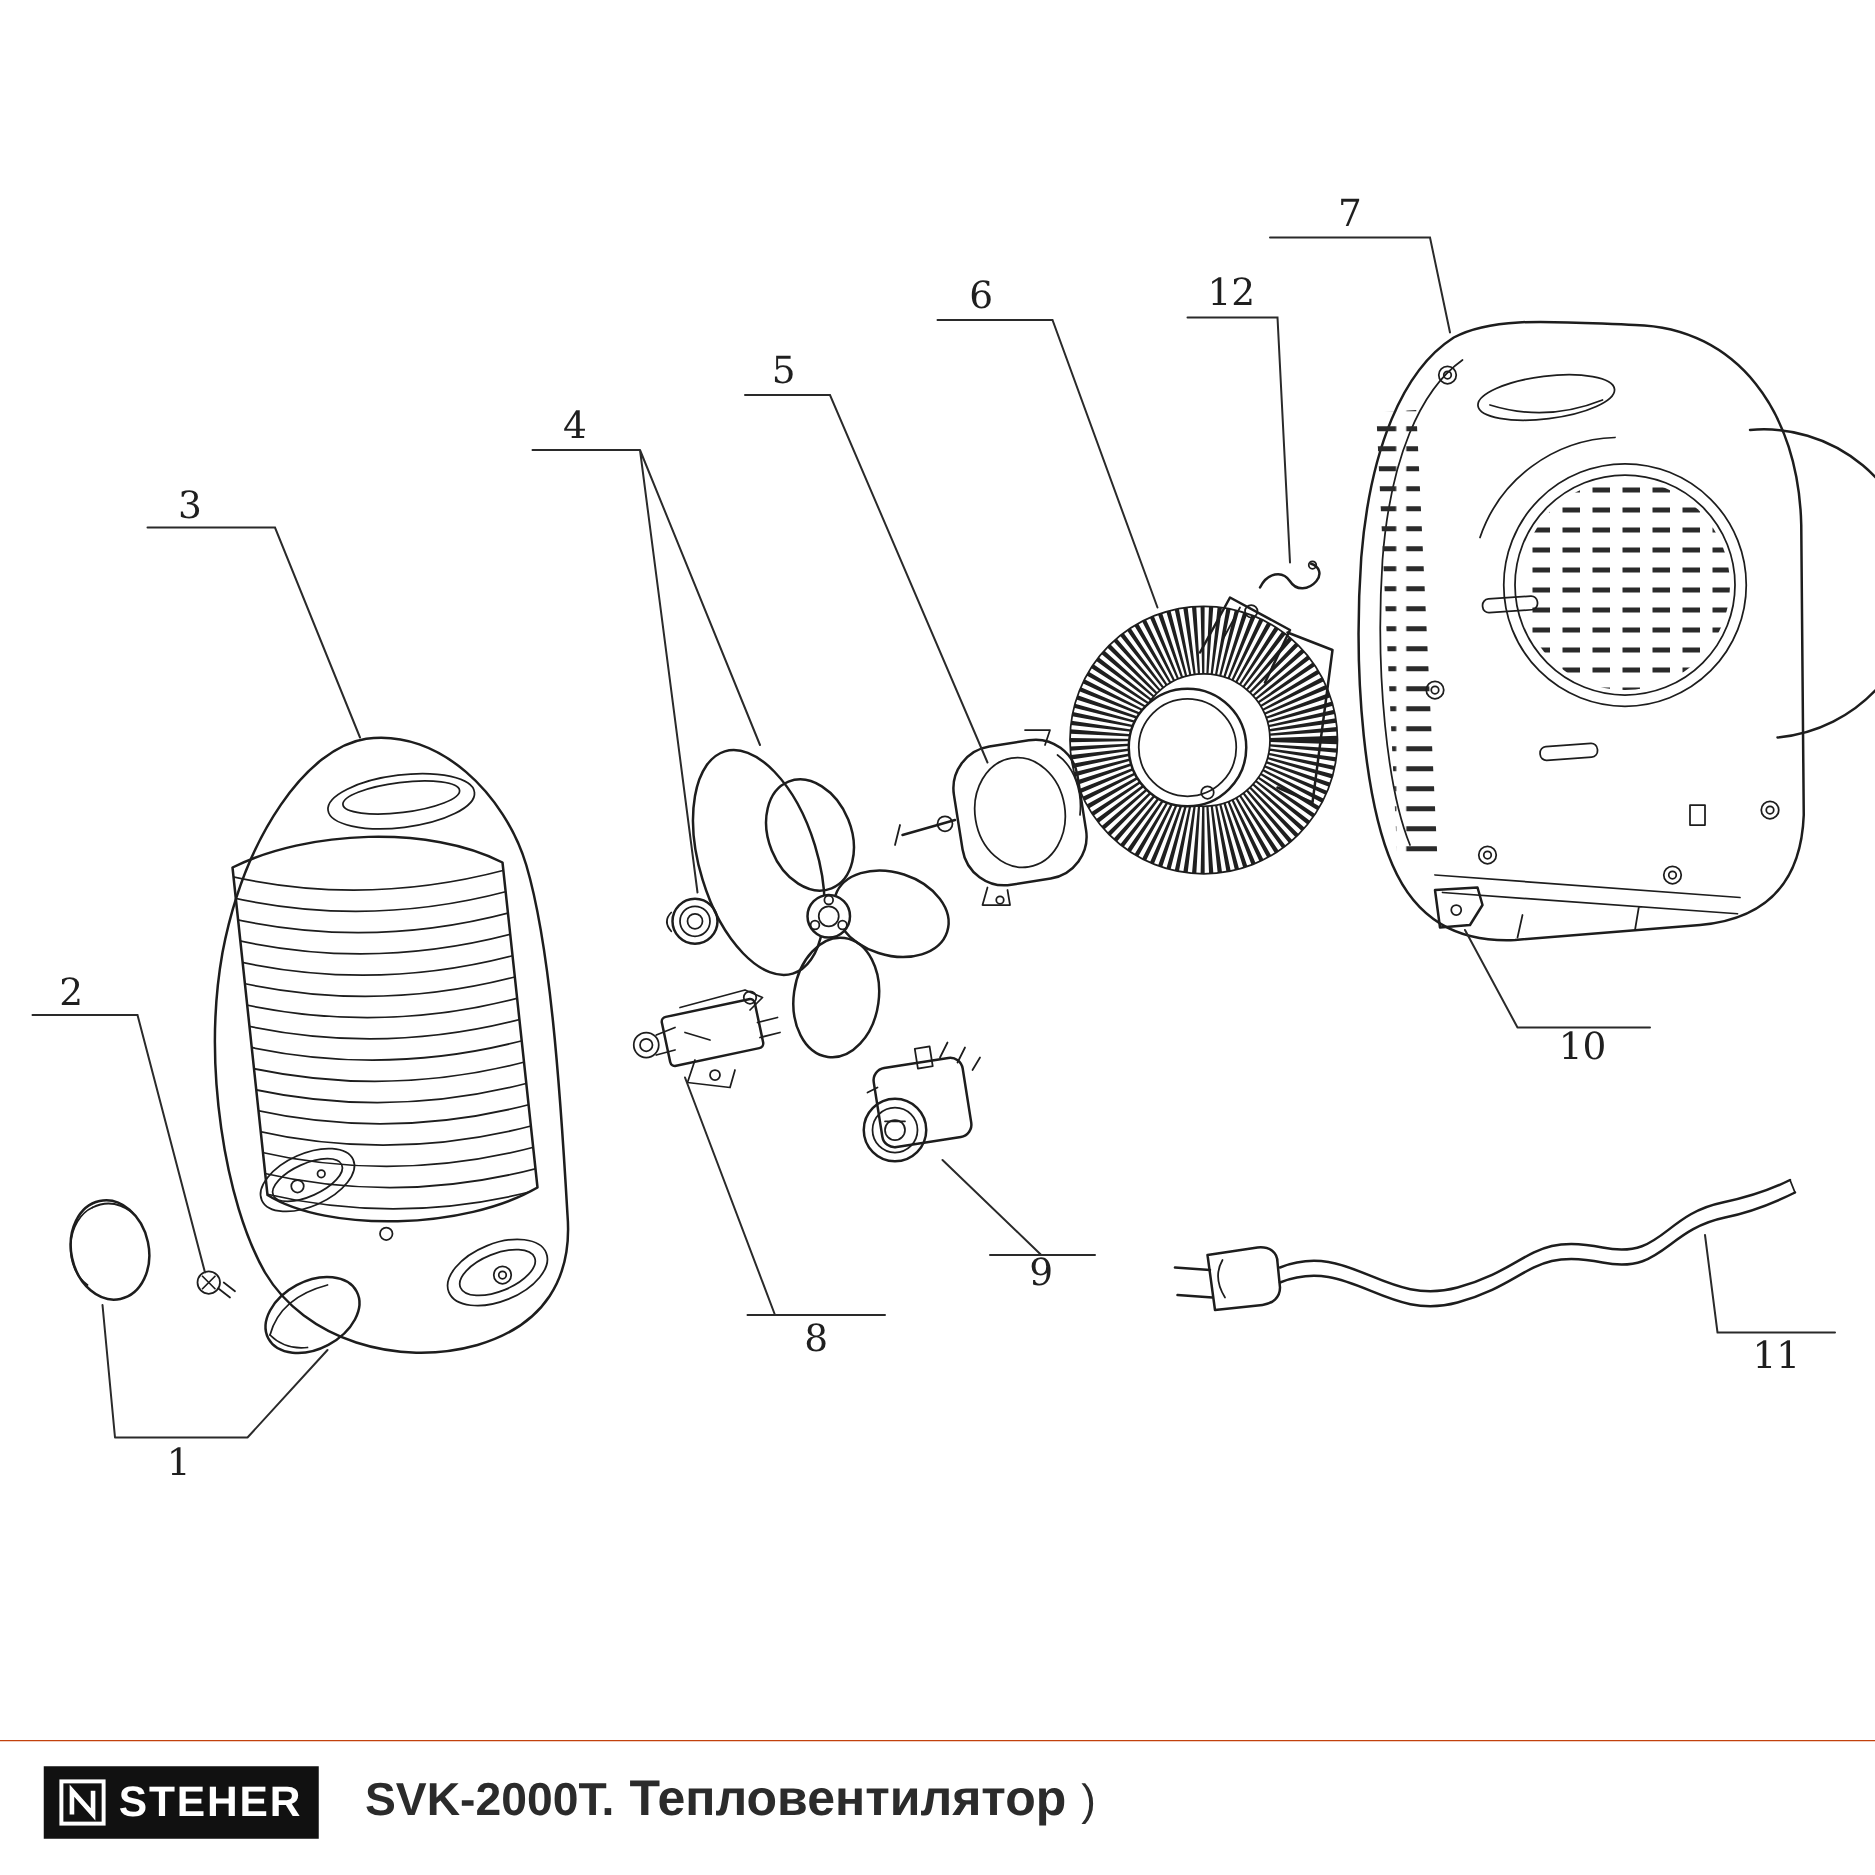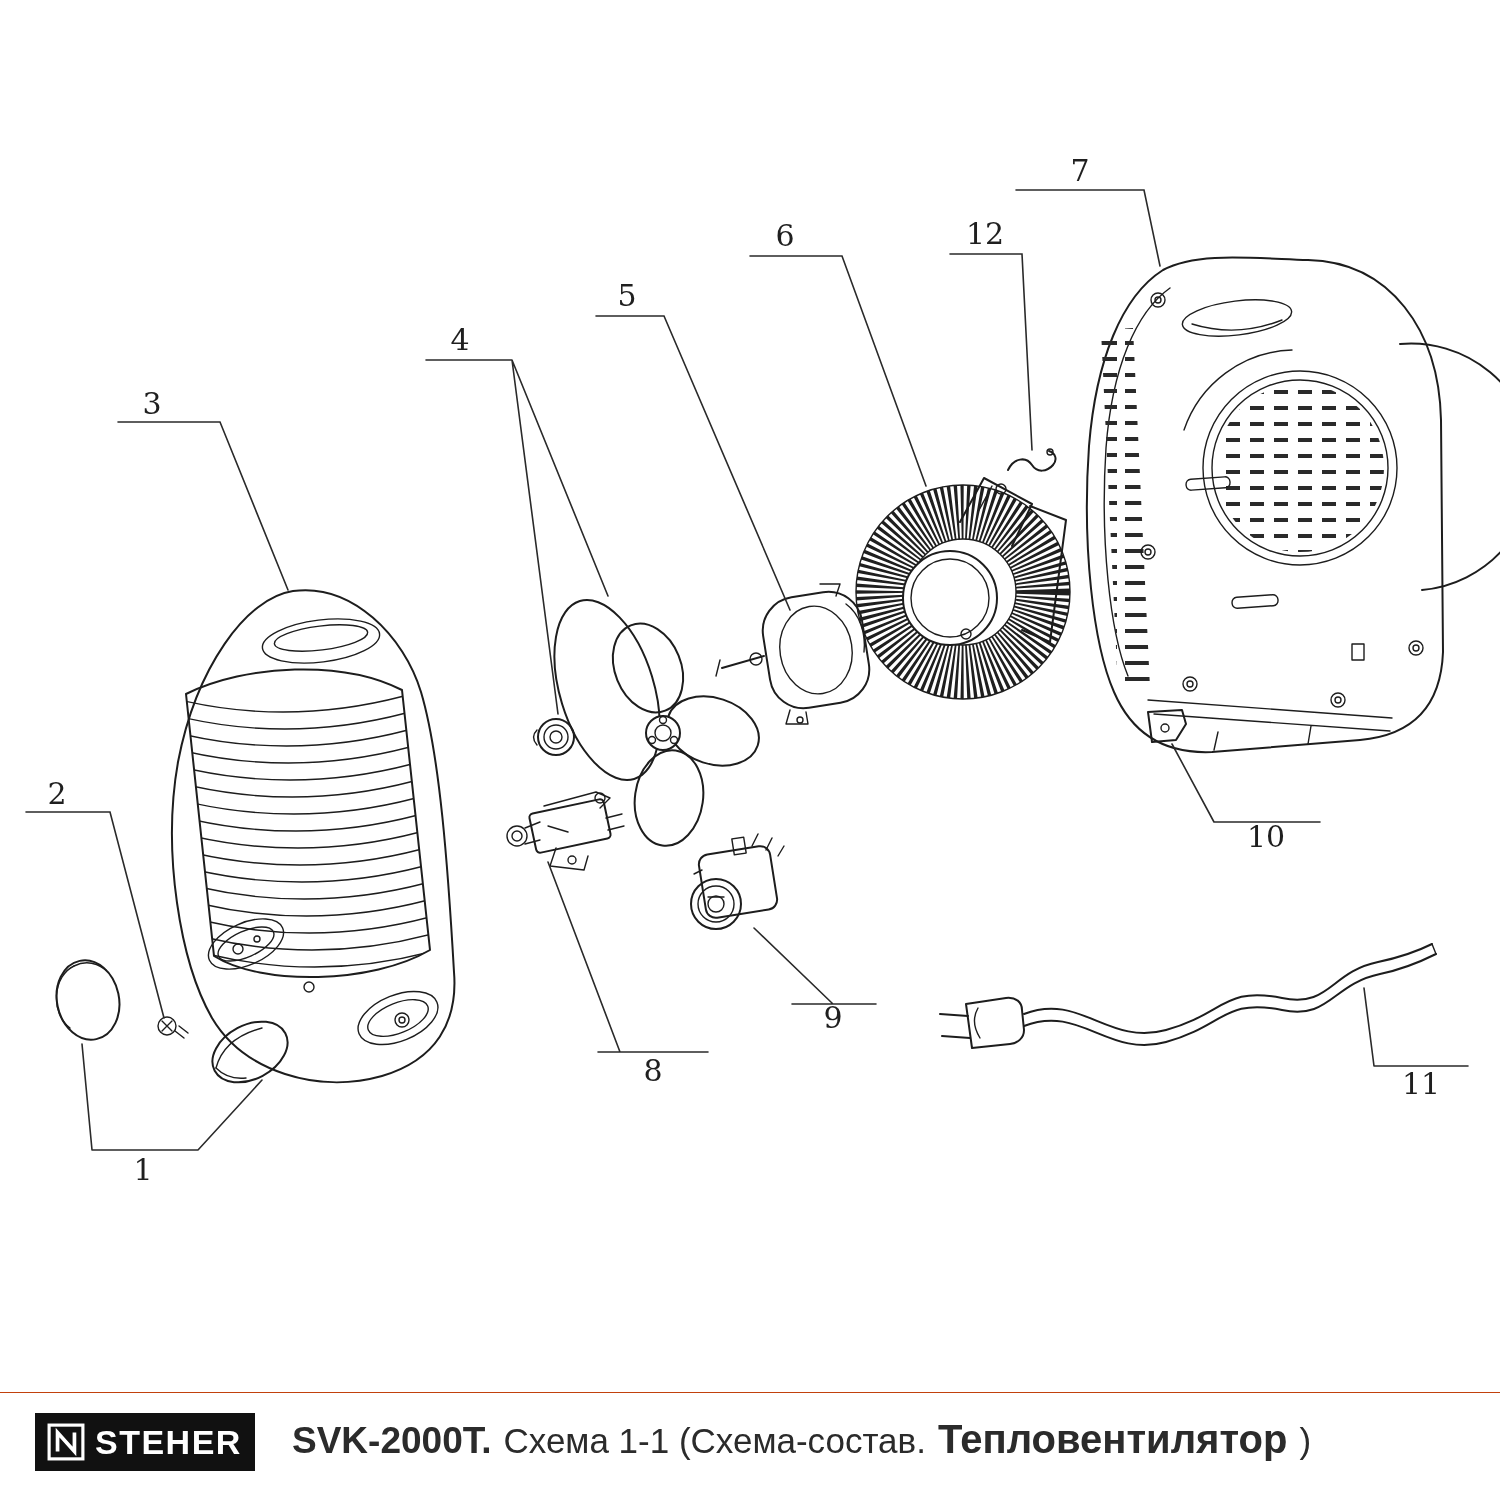--- a/index.html
+++ b/index.html
@@ -248,17 +248,16 @@
 <div class="footer">
   <div class="logo">
     <svg width="38" height="38" viewBox="0 0 36 36">
       <rect x="2" y="2" width="32" height="32" fill="none" stroke="#ffffff" stroke-width="3"></rect>
       <path d="M10,27 V9 L26,27 V9" fill="none" stroke="#ffffff" stroke-width="3.5"></path>
     </svg>
     <span class="logo-text">STEHER</span>
   </div>
   <div class="footer-title">
     <span class="ft-model">SVK-2000T.</span>
-    <span class="ft-scheme">Схема 1-1 (Схема-состав.</span>
     <span class="ft-product">Тепловентилятор</span>
     <span class="ft-close">)</span>
   </div>
 </div>
 
 </body></html>

